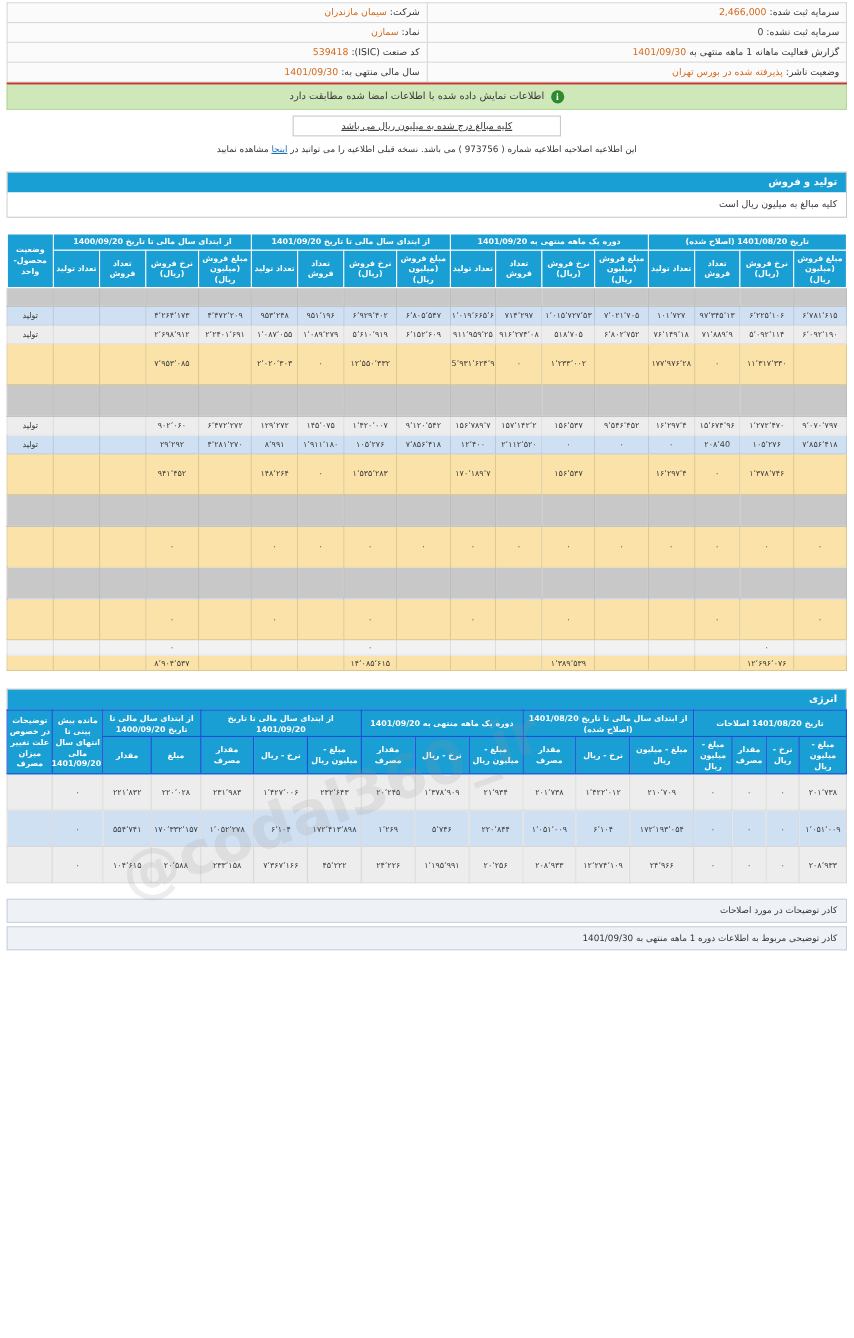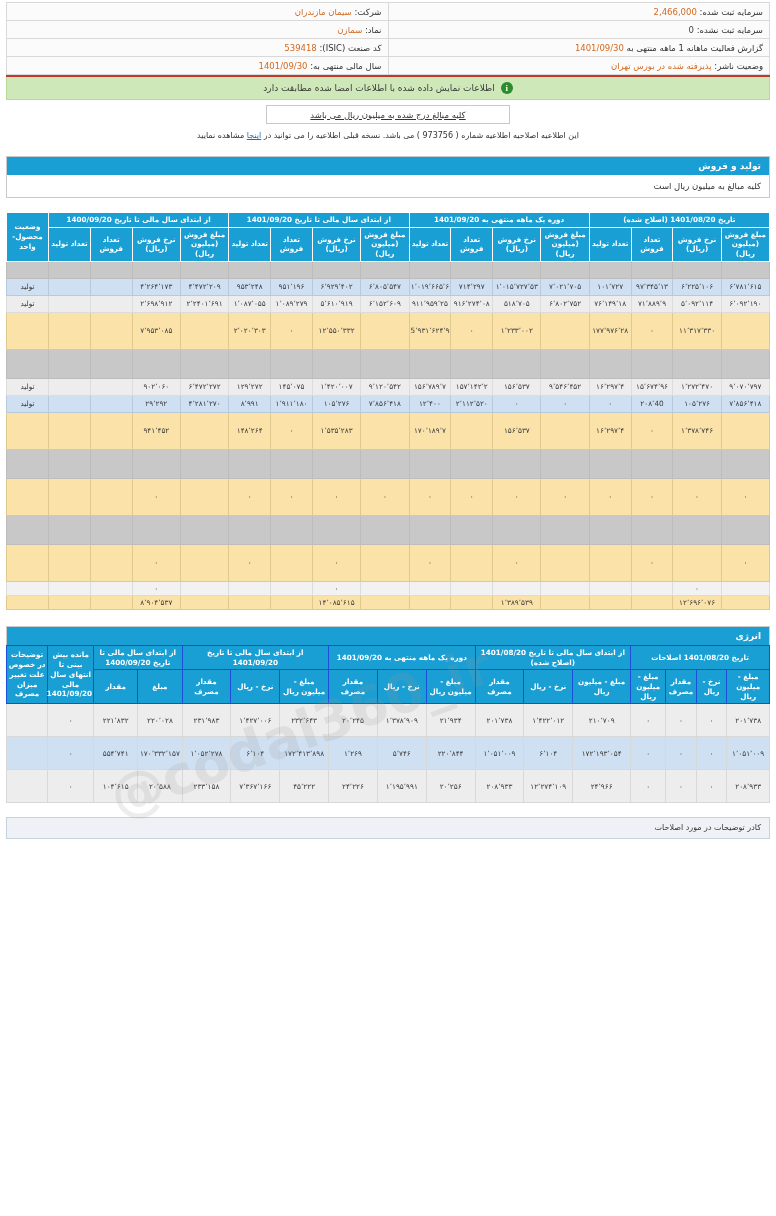--- a/index.html
+++ b/index.html
@@ -678,19 +678,20 @@
           <td class="cell-val">۲۰٬۵۸۸</td>
           <td class="cell-val">۱۰۴٬۶۱۵</td>
           <td class="cell-val">۰</td>
           <td class="cell-val"></td>
         </tr>
       </tbody>
   </table>
 
   <div class="notes" id="notes-container">
       <div class="note-row">کادر توضیحات در مورد اصلاحات</div>
+      <div class="note-row">کادر توضیحی مربوط به اطلاعات دوره 1 ماهه منتهی به 1401/09/30</div>
     </div>
 
 </div>
 
 <div class="watermark">
   <span>@codal360_ir</span>
 </div>
 
 </body></html>

